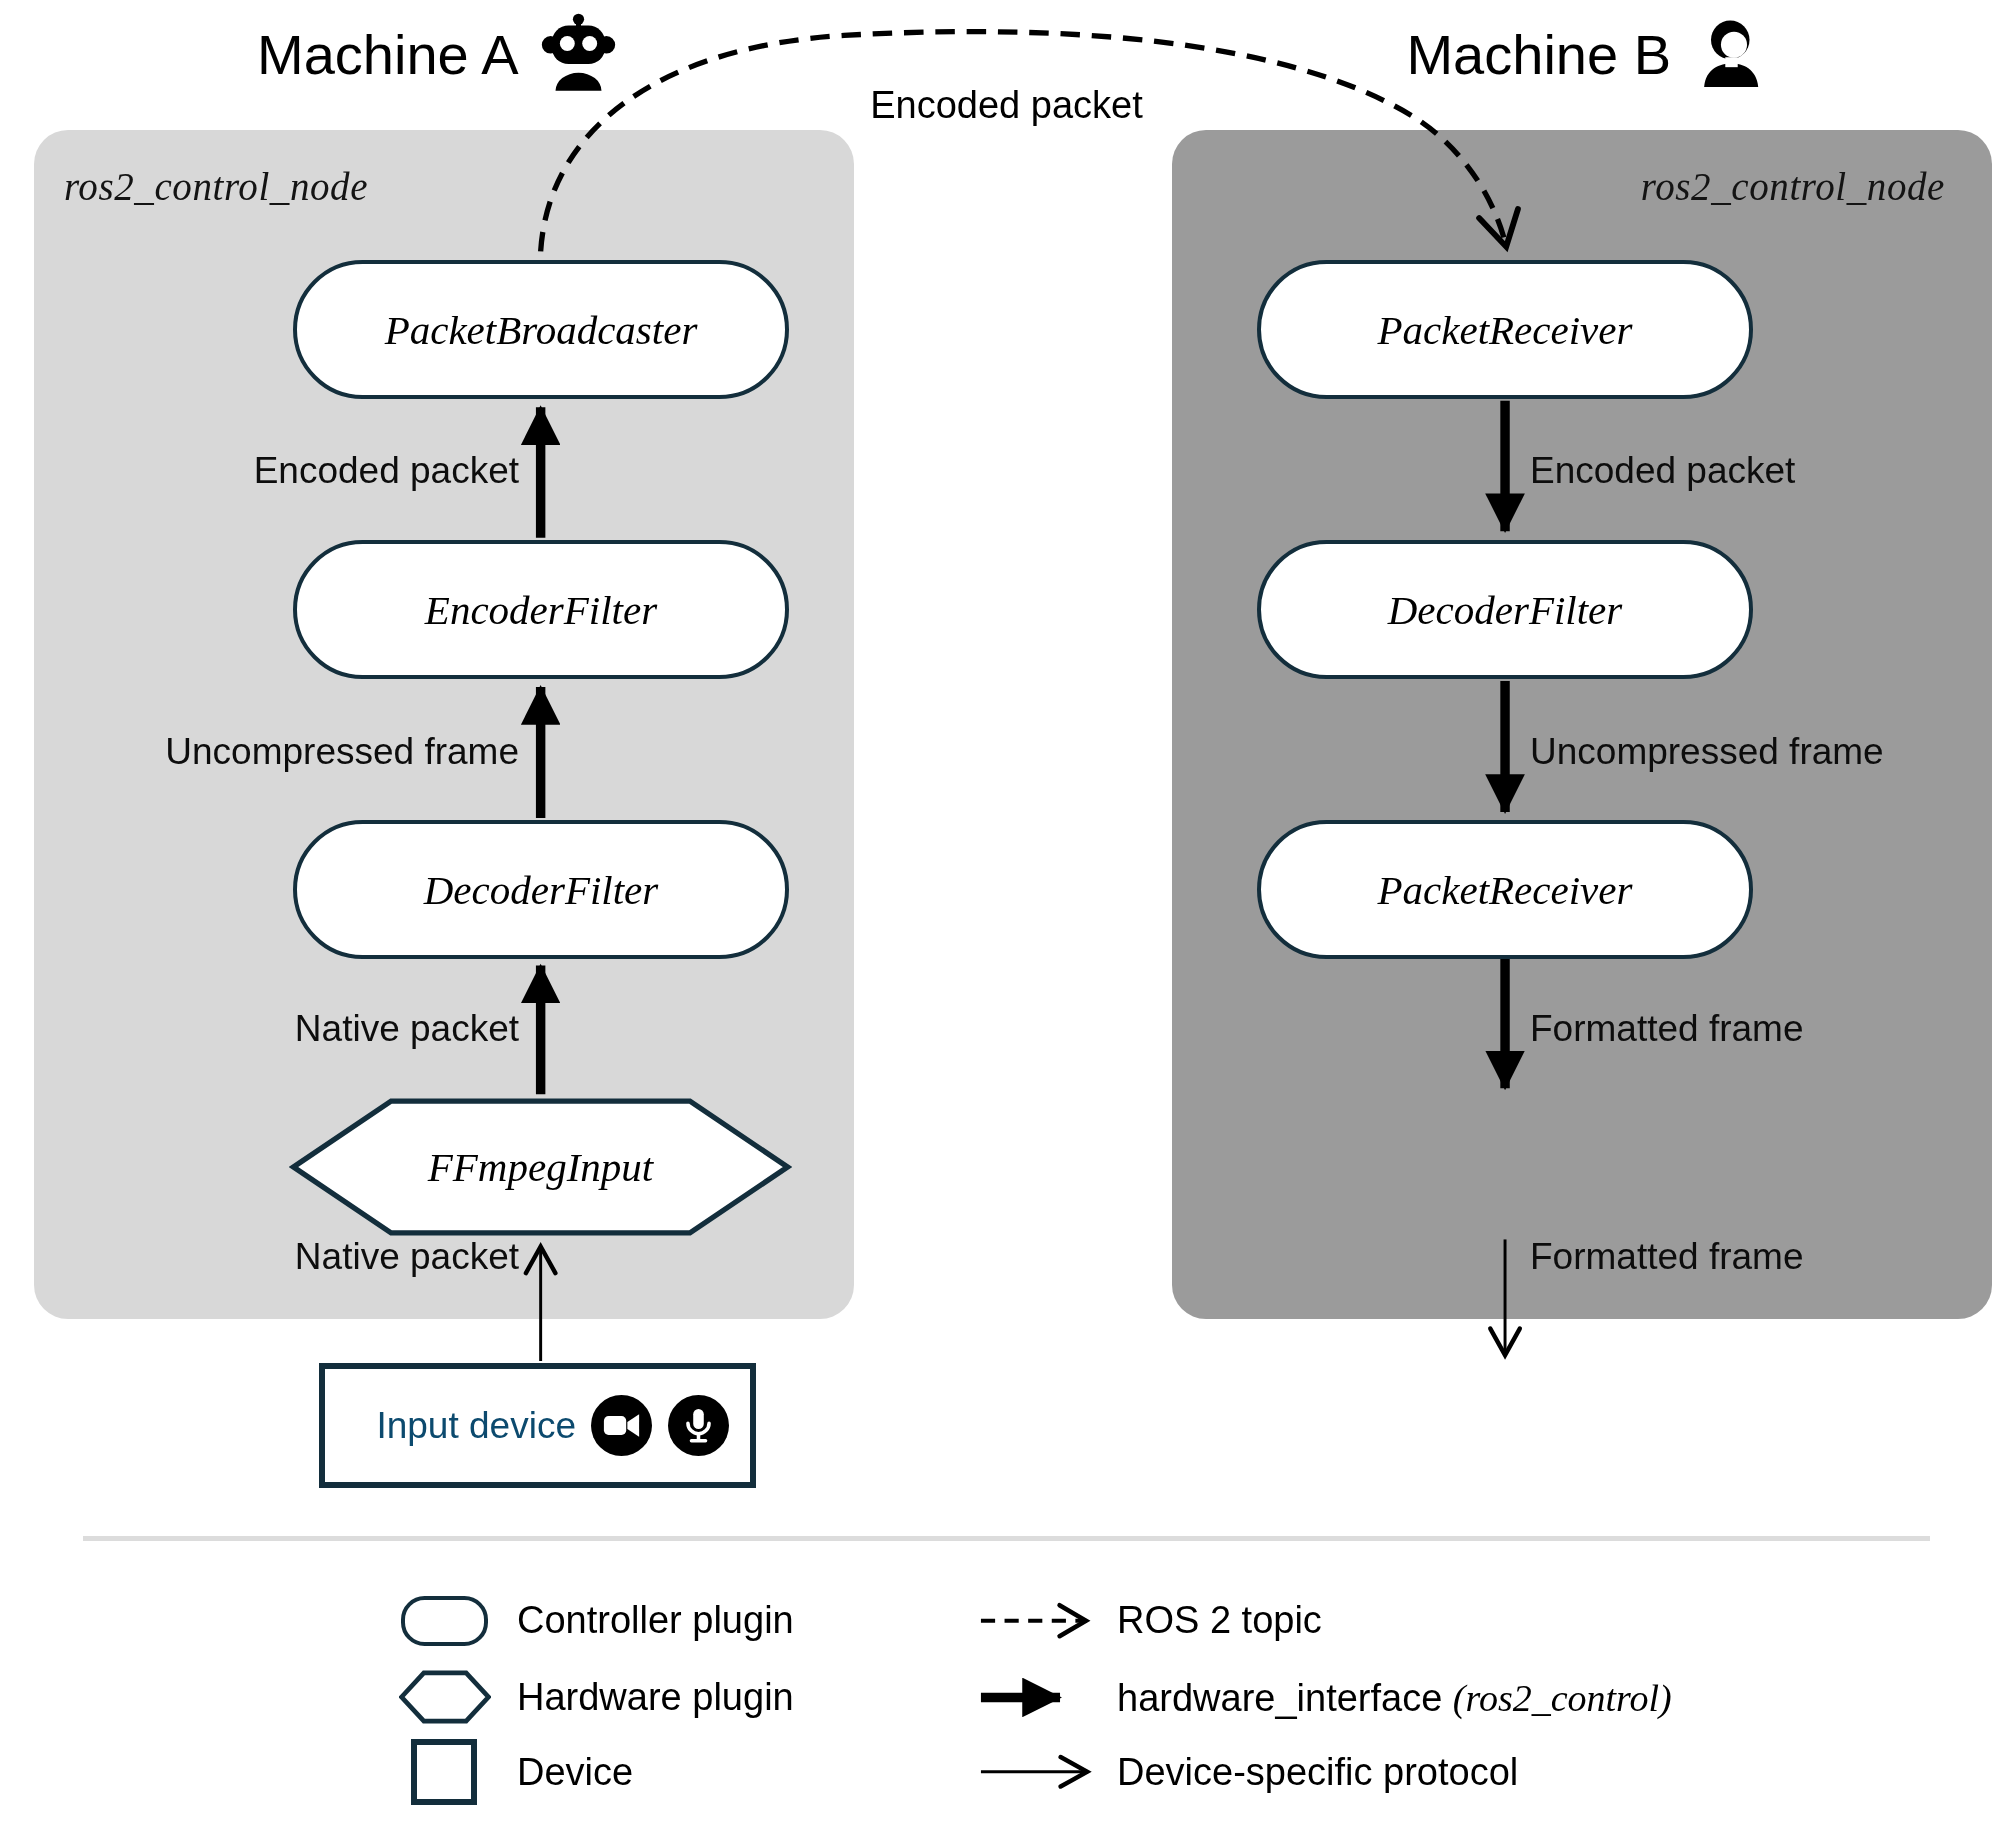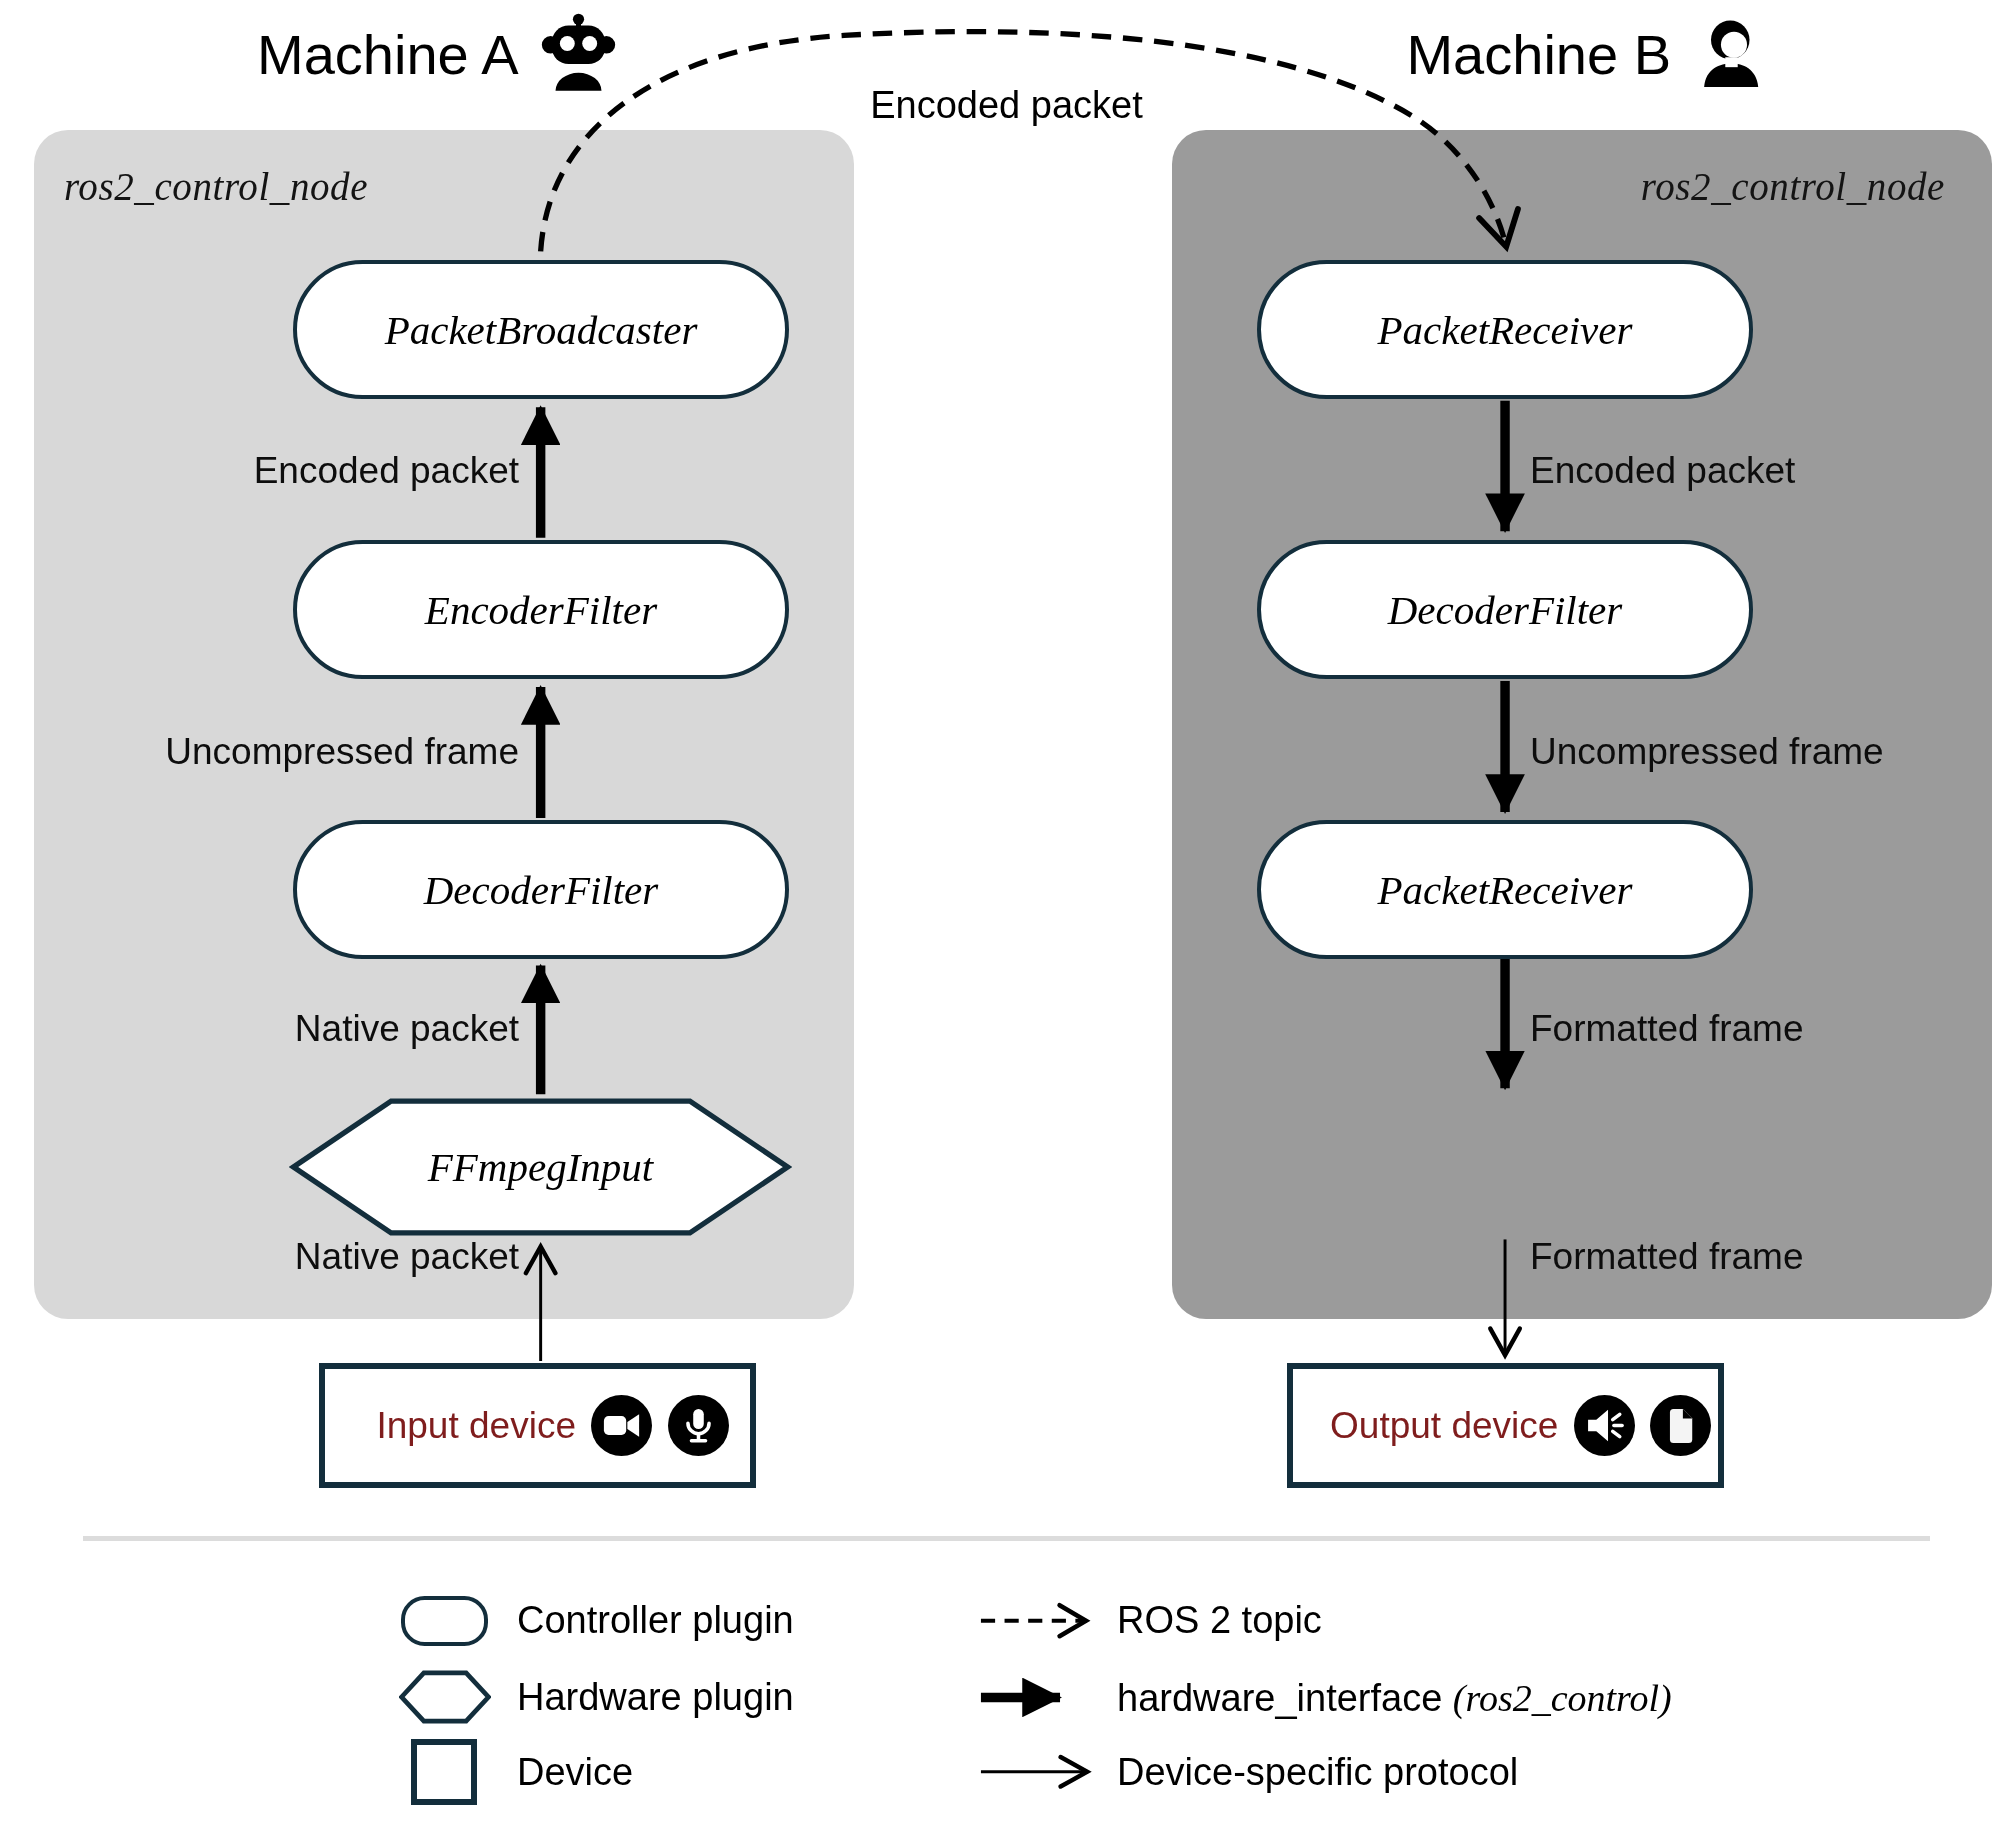--- a/index.html
+++ b/index.html
@@ -18,21 +18,21 @@
   .stadium{position:absolute;width:496px;height:139px;background:#fff;border:4.1px solid #132e3c;
            border-radius:74px;box-sizing:border-box;display:flex;align-items:center;justify-content:center;z-index:3;}
   .stadium .lbl, .hex .lbl{font:italic 41px "Liberation Serif",serif;color:#000;white-space:nowrap;}
   .col-a{left:293px;}
   .col-b{left:1257px;}
   .hex{position:absolute;width:503px;height:140px;z-index:3;}
   .hex svg{position:absolute;left:0;top:0;}
   .hex .lbl{position:absolute;left:0;top:0;width:100%;height:100%;display:flex;align-items:center;justify-content:center;}
   .device-box{position:absolute;top:1363px;width:437px;height:125px;background:#fff;border:6.5px solid #132e3c;
               box-sizing:border-box;display:flex;align-items:center;justify-content:center;gap:15.3px;z-index:3;}
-  .device-box .lbl{font-size:37px;color:#7f1d1d;white-space:nowrap;margin-left:30px;}
+  .device-box .lbl{font-size:37px;color:#0c4a6e;white-space:nowrap;margin-left:30px;}
   #device-box-a{left:319px;}
   #device-box-b{left:1287px;}
   .edge-label{position:absolute;font-size:37px;color:#0d0d0d;white-space:nowrap;z-index:4;}
   .lab-a{right:1496px;text-align:right;}
   .lab-b{left:1530px;text-align:left;}
   #topic-label{position:absolute;left:800px;top:84px;width:413px;text-align:center;font-size:38px;color:#000;z-index:4;}
   #arrows{position:absolute;left:0;top:0;z-index:2;}
   .divider{position:absolute;left:83px;top:1536px;width:1847px;height:4.7px;background:#dcdcdc;z-index:1;}
   .legend-text{position:absolute;font-size:38px;color:#000;white-space:nowrap;z-index:4;}
   .legend-shape{position:absolute;box-sizing:border-box;z-index:3;}
@@ -150,39 +150,20 @@
     <span class="icon-circle">
       <svg width="61" height="61" viewBox="0 0 104 104">
         <circle cx="52" cy="52" r="52" fill="#000"></circle>
         <rect x="43" y="24" width="18" height="34" rx="9" fill="#fff"></rect>
         <path d="M34,48 a18,18 0 0 0 36,0" fill="none" stroke="#fff" stroke-width="6" stroke-linecap="round"></path>
         <line x1="52" y1="66" x2="52" y2="76" stroke="#fff" stroke-width="6"></line>
         <line x1="40" y1="78" x2="64" y2="78" stroke="#fff" stroke-width="6" stroke-linecap="round"></line>
       </svg>
     </span>
   </div>
-  <div class="device-box" id="device-box-b">
-    <span class="lbl">Output device</span>
-    <span class="icon-circle">
-      <svg width="61" height="61" viewBox="0 0 104 104">
-        <circle cx="52" cy="52" r="52" fill="#000"></circle>
-        <polygon points="24,42 38,42 58,25 58,79 38,62 24,62" fill="#fff"></polygon>
-        <line x1="66" y1="42" x2="78" y2="33" stroke="#fff" stroke-width="6" stroke-linecap="round"></line>
-        <line x1="68" y1="52" x2="82" y2="52" stroke="#fff" stroke-width="6" stroke-linecap="round"></line>
-        <line x1="66" y1="62" x2="78" y2="71" stroke="#fff" stroke-width="6" stroke-linecap="round"></line>
-      </svg>
-    </span>
-    <span class="icon-circle">
-      <svg width="61" height="61" viewBox="0 0 104 104">
-        <circle cx="52" cy="52" r="52" fill="#000"></circle>
-        <path d="M40,24 h16 l16,16 v36 a6,6 0 0 1 -6,6 h-26 a6,6 0 0 1 -6,-6 v-46 a6,6 0 0 1 6,-6 z" fill="#f4f4f4"></path>
-        <path d="M56,24 v16 h16 z" fill="#000"></path>
-      </svg>
-    </span>
-  </div>
 
   <div class="edge-label lab-a" style="top:450px;">Encoded packet</div>
   <div class="edge-label lab-a" style="top:731px;">Uncompressed frame</div>
   <div class="edge-label lab-a" style="top:1008px;">Native packet</div>
   <div class="edge-label lab-a" style="top:1236px;">Native packet</div>
 
   <div class="edge-label lab-b" style="top:450px;">Encoded packet</div>
   <div class="edge-label lab-b" style="top:731px;">Uncompressed frame</div>
   <div class="edge-label lab-b" style="top:1008px;">Formatted frame</div>
   <div class="edge-label lab-b" style="top:1236px;">Formatted frame</div>

